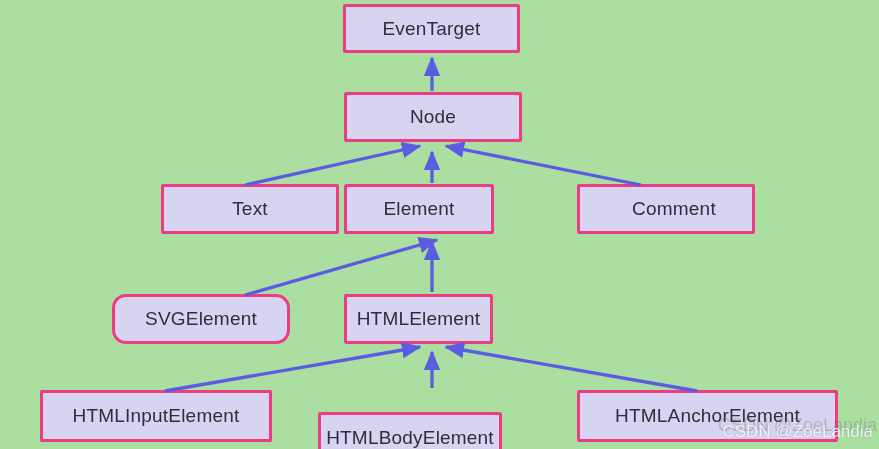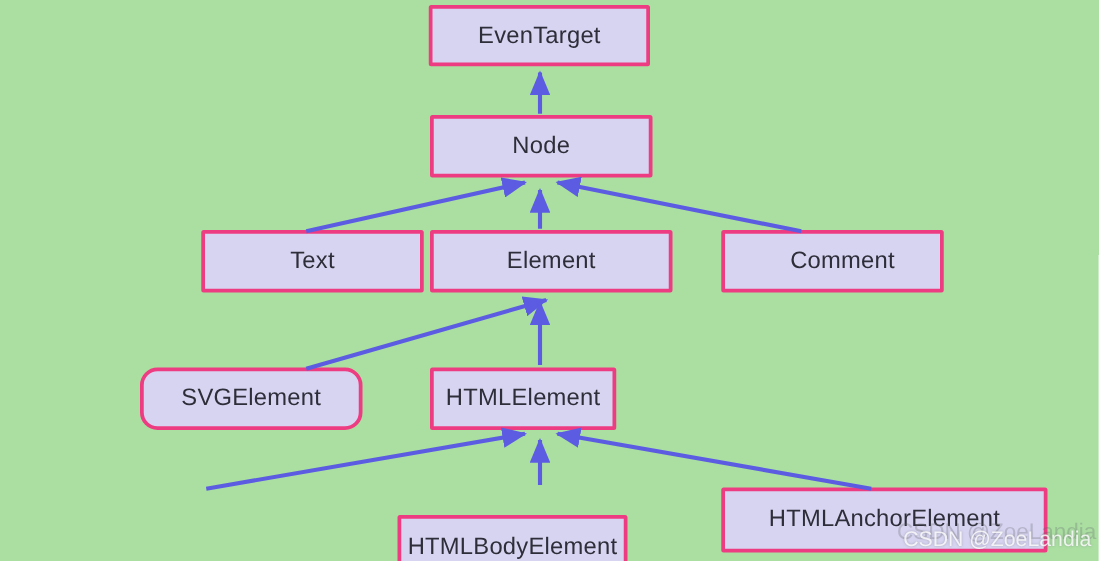--- a/index.html
+++ b/index.html
@@ -60,28 +60,29 @@
 <body>
 
 <div class="canvas">
 
   <div class="node" style="left:343px;top:4px;width:177px;height:49px;">EvenTarget</div>
 
   <div class="node" style="left:344px;top:92px;width:178px;height:50px;">Node</div>
 
   <div class="node" style="left:113px;top:184px;width:178px;height:50px;margin-left:48px;">Text</div>
 
-  <div class="node" style="left:344px;top:184px;width:194px;height:50px;">Element</div>
+  <div class="node" style="left:344px;top:184px;width:150px;height:50px;">Element</div>
 
   <div class="node" style="left:577px;top:184px;width:178px;height:50px;padding-left:16px;">Comment</div>
 
   <div class="node" style="left:112px;top:294px;width:178px;height:50px;border-radius:14px;">SVGElement</div>
 
   <div class="node" style="left:344px;top:294px;width:149px;height:50px;">HTMLElement</div>
 
+  <div class="node" style="left:40px;top:390px;width:232px;height:52px;">HTMLInputElement</div>
 
   <div class="node" style="left:318px;top:412px;width:184px;height:52px;">HTMLBodyElement</div>
 
   <div class="node" style="left:577px;top:390px;width:261px;height:52px;">HTMLAnchorElement</div>
 
   <svg class="edges" viewBox="0 0 879 449">
     <defs>
       <marker id="ah" markerWidth="6" markerHeight="5" refX="5.5" refY="2.5" orient="auto">
         <path d="M0,0 L6,2.5 L0,5 Z" fill="#5c5ce2"></path>
       </marker>

